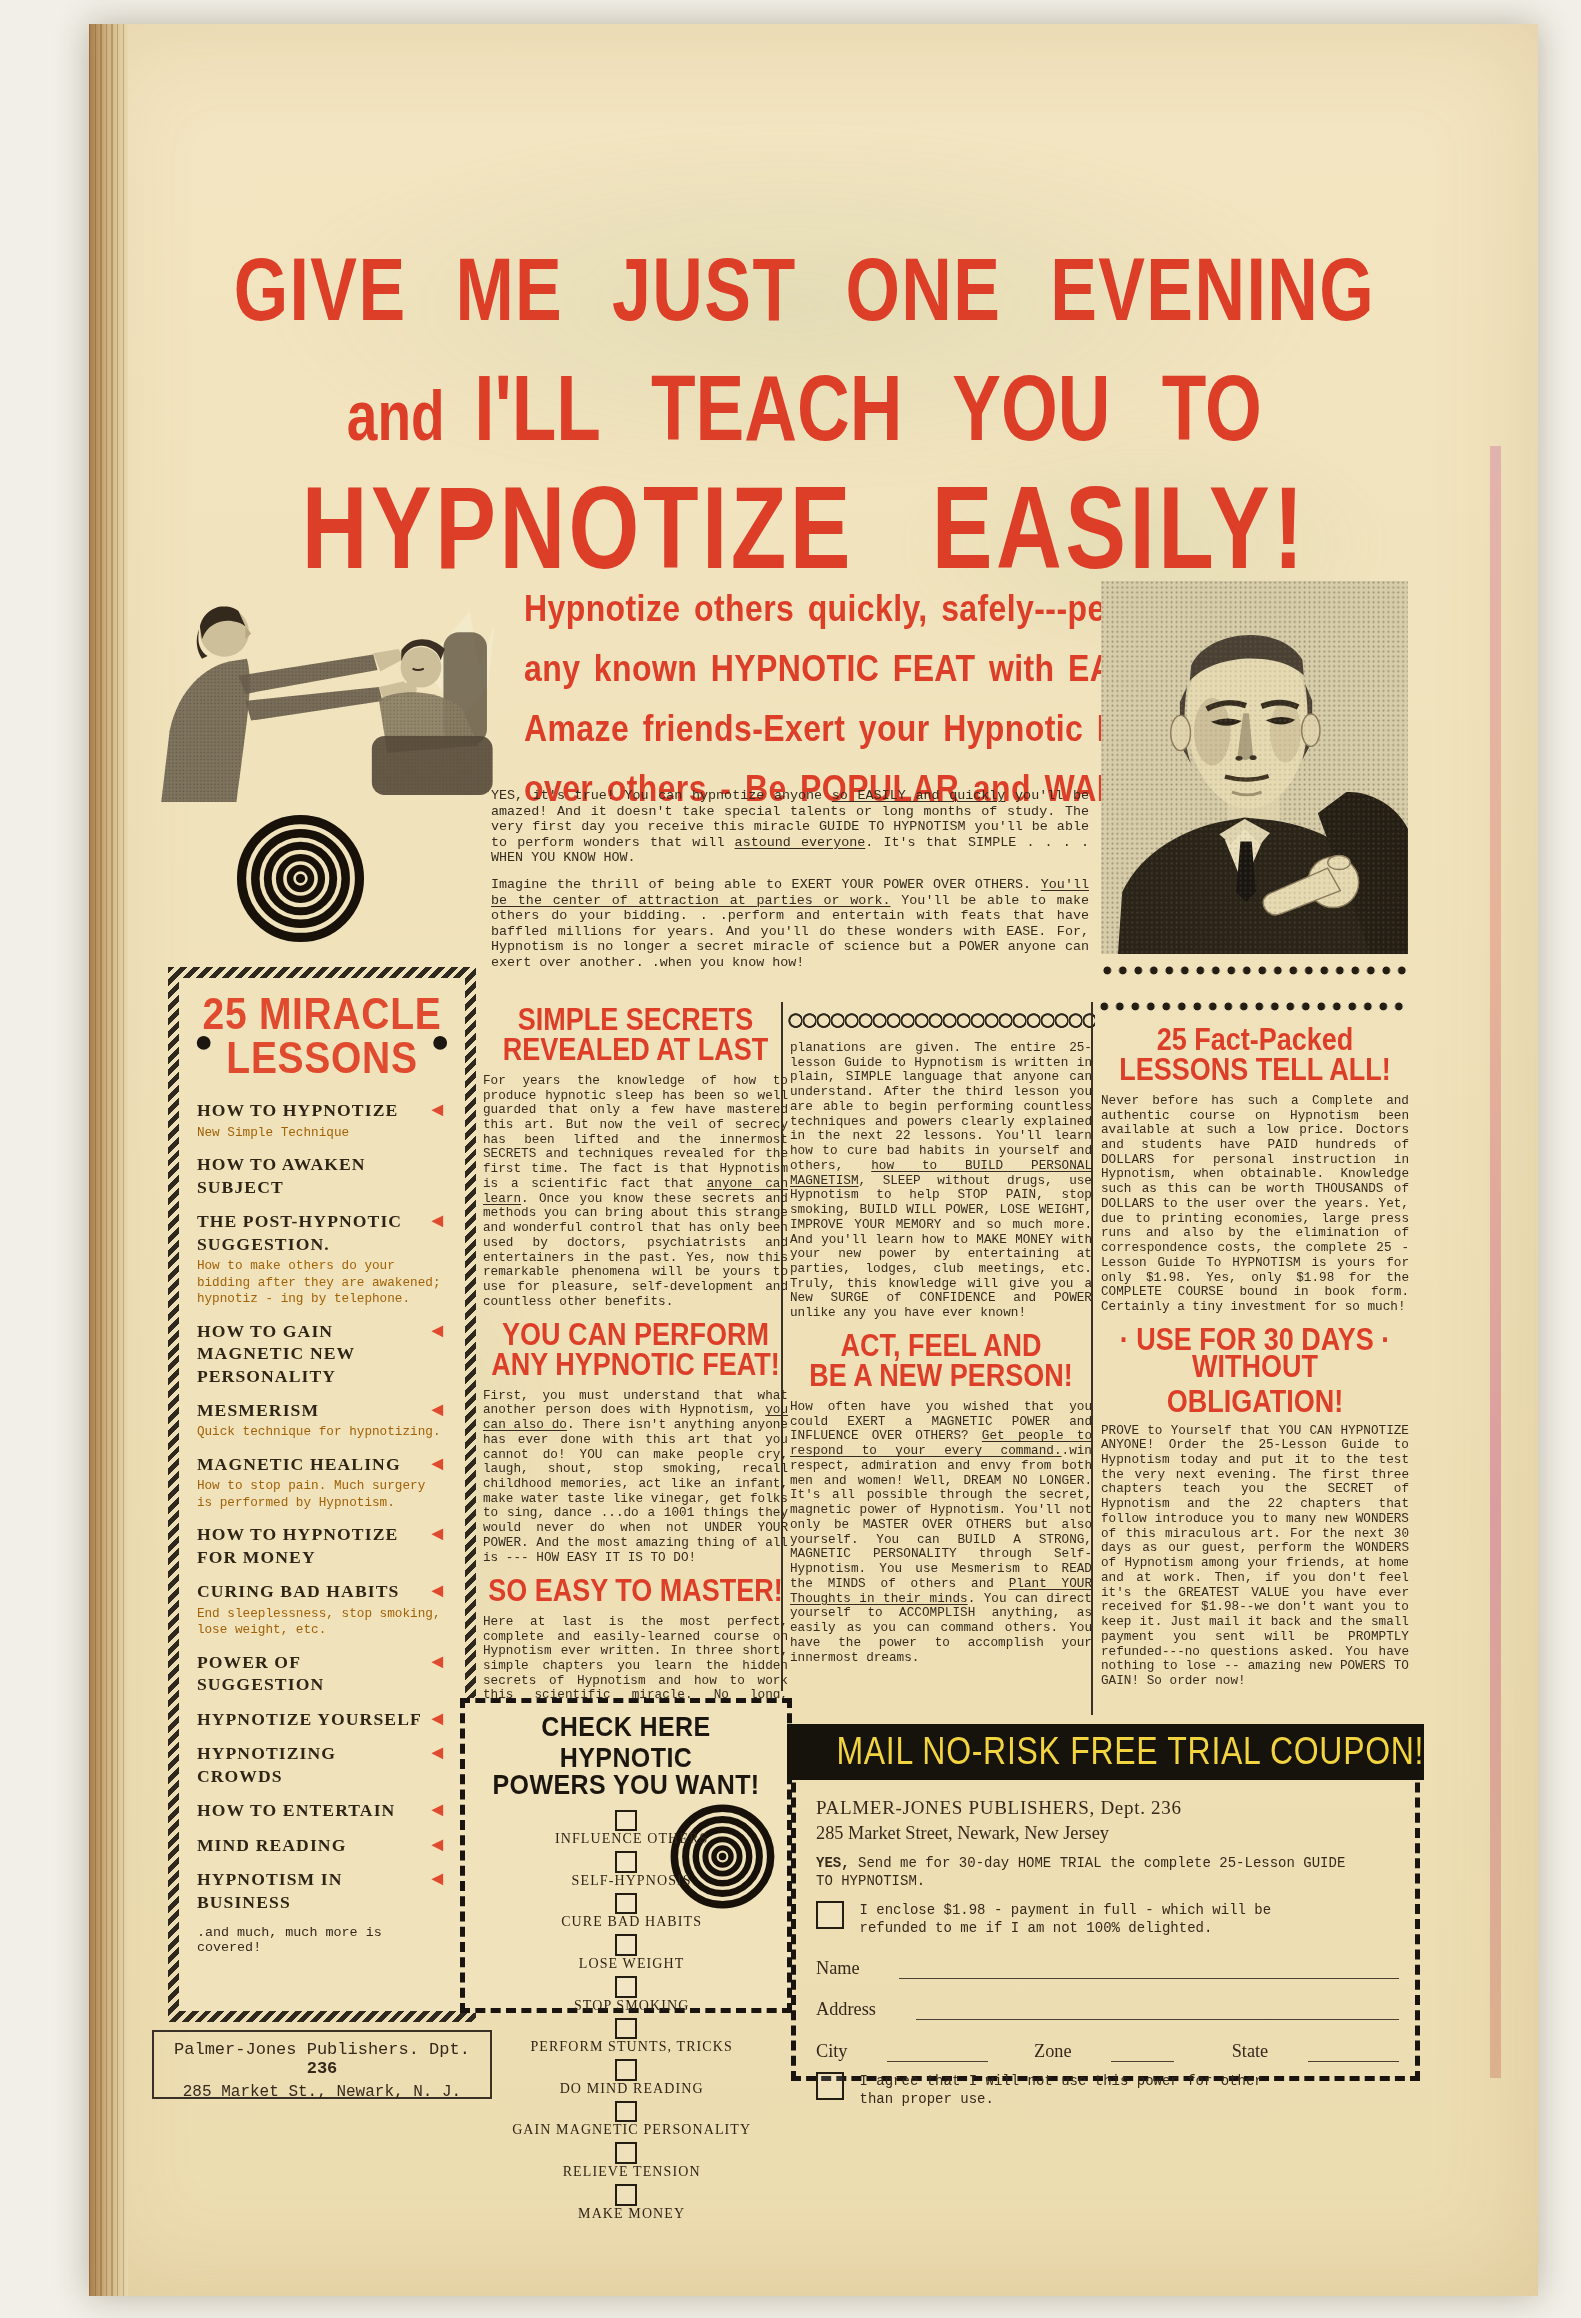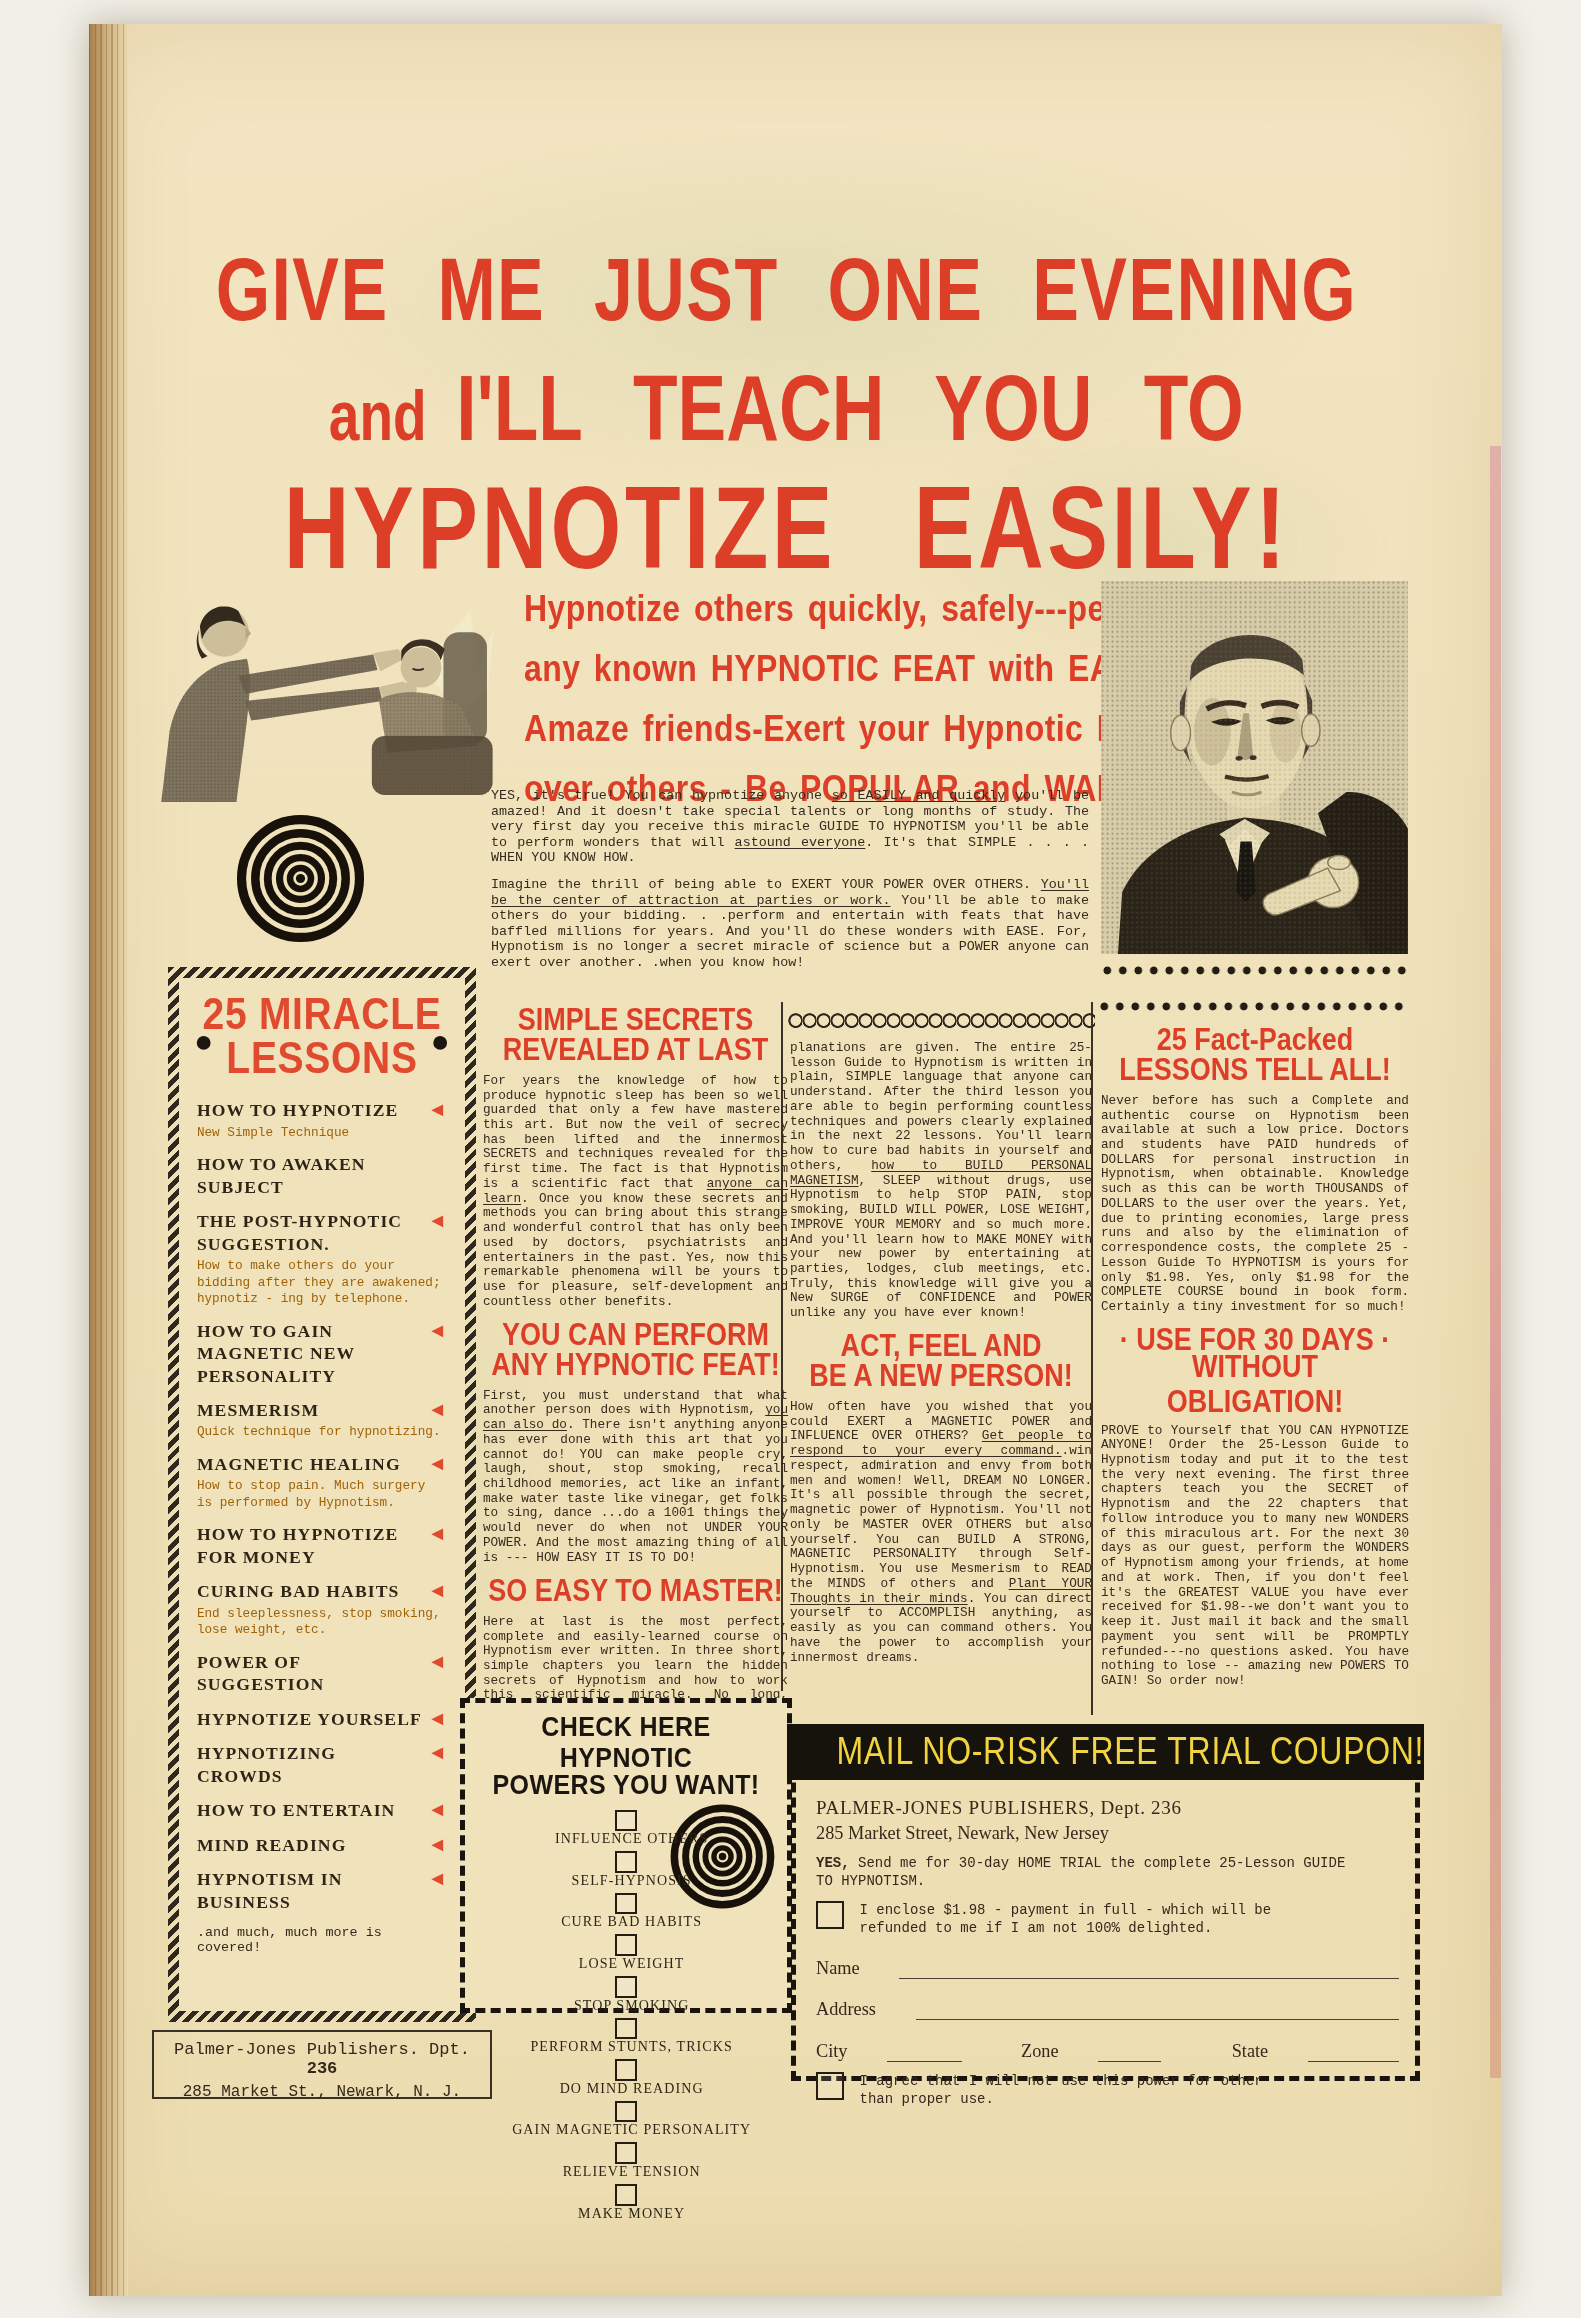--- a/index.html
+++ b/index.html
@@ -6,20 +6,21 @@
   body{
     width:1581px;height:2319px;position:relative;overflow:hidden;
     background:#f1efe7;
     font-family:"Liberation Sans","DejaVu Sans",sans-serif;
     color:#35291c;
   }
   .page{
     position:absolute;left:89px;top:24px;width:1413px;height:2272px;
     background:linear-gradient(180deg,#f3e5c1 0%,#f0e2bb 38%,#ecdcb0 100%);
     box-shadow:0 0 32px rgba(70,45,12,.3), inset 0 0 106px rgba(140,100,40,.16);
+    padding-left:36px;
   }
   .binding{
     position:absolute;left:0;top:0;width:39px;height:100%;
     background:
       repeating-linear-gradient(90deg,rgba(92,60,18,.28) 0 1.4px,rgba(0,0,0,0) 1.4px 5.6px),
       linear-gradient(90deg,#a87d49 0%,#cfb180 45%,#e9d9ae 100%);
   }
   .ghost{position:absolute;filter:blur(7px);pointer-events:none;}
   .g1{left:176px;top:98px;width:1055px;height:366px;background:radial-gradient(closest-side,rgba(140,175,125,.14),rgba(0,0,0,0));}
   .g2{left:809px;top:394px;width:492px;height:253px;background:radial-gradient(closest-side,rgba(140,175,125,.12),rgba(0,0,0,0));}
@@ -133,21 +134,21 @@
   .cp-pub1{font-family:"Liberation Serif","DejaVu Serif",serif;font-size:19px;letter-spacing:0.7px;}
   .cp-pub2{font-family:"Liberation Serif","DejaVu Serif",serif;font-size:18.3px;margin-top:3.5px;}
   .cp-yes{font-family:"Liberation Mono","DejaVu Sans Mono",monospace;font-size:14px;line-height:1.3;margin-top:10.6px;width:549px;}
   .cp-row{display:flex;align-items:flex-start;margin-top:10.6px;}
   .cp-txt{margin-left:15.5px;font-family:"Liberation Mono","DejaVu Sans Mono",monospace;font-size:14px;line-height:1.3;width:422px;}
   .cp-field{display:flex;align-items:flex-end;margin-top:20.4px;gap:30px;}
   .cp-lbl{font-family:"Liberation Serif","DejaVu Serif",serif;font-size:18.3px;margin-right:9.8px;}
   .cp-line{flex:1;border-bottom:1.4px solid #4a4033;height:19.7px;}
   .cp-line.zone{flex:0 0 63px;margin-right:11.3px;}
   .cp-line.state{flex:0 0 91px;}
-  .cp-field .cp-lbl + .cp-line + .cp-lbl{margin-left:29px;text-align:center;}
+  .cp-field .cp-lbl + .cp-line + .cp-lbl{margin-left:16px;text-align:center;}
 </style>
 </head>
 <body>
 
 <div class="page">
   <div class="binding"></div>
   <div class="ghost g1"></div>
   <div class="ghost g2"></div>
   <div class="ghost g3"></div>
 

